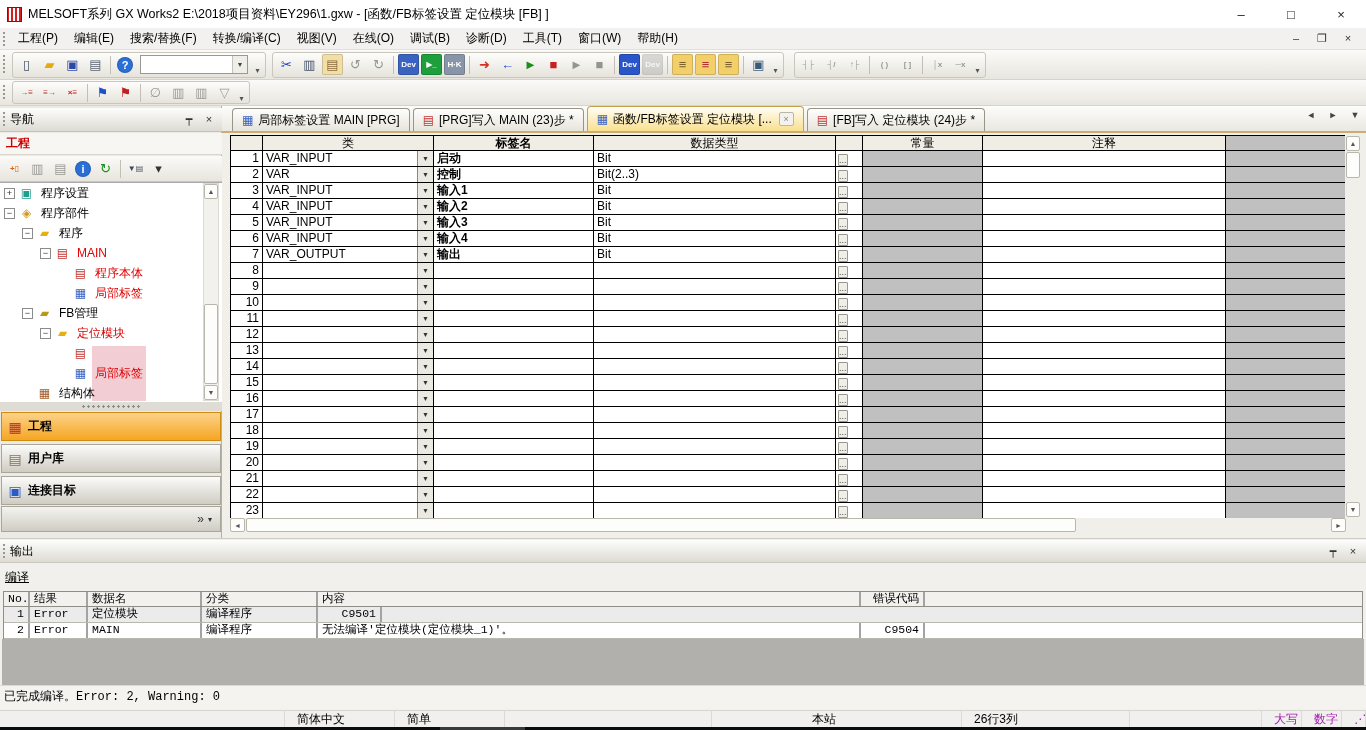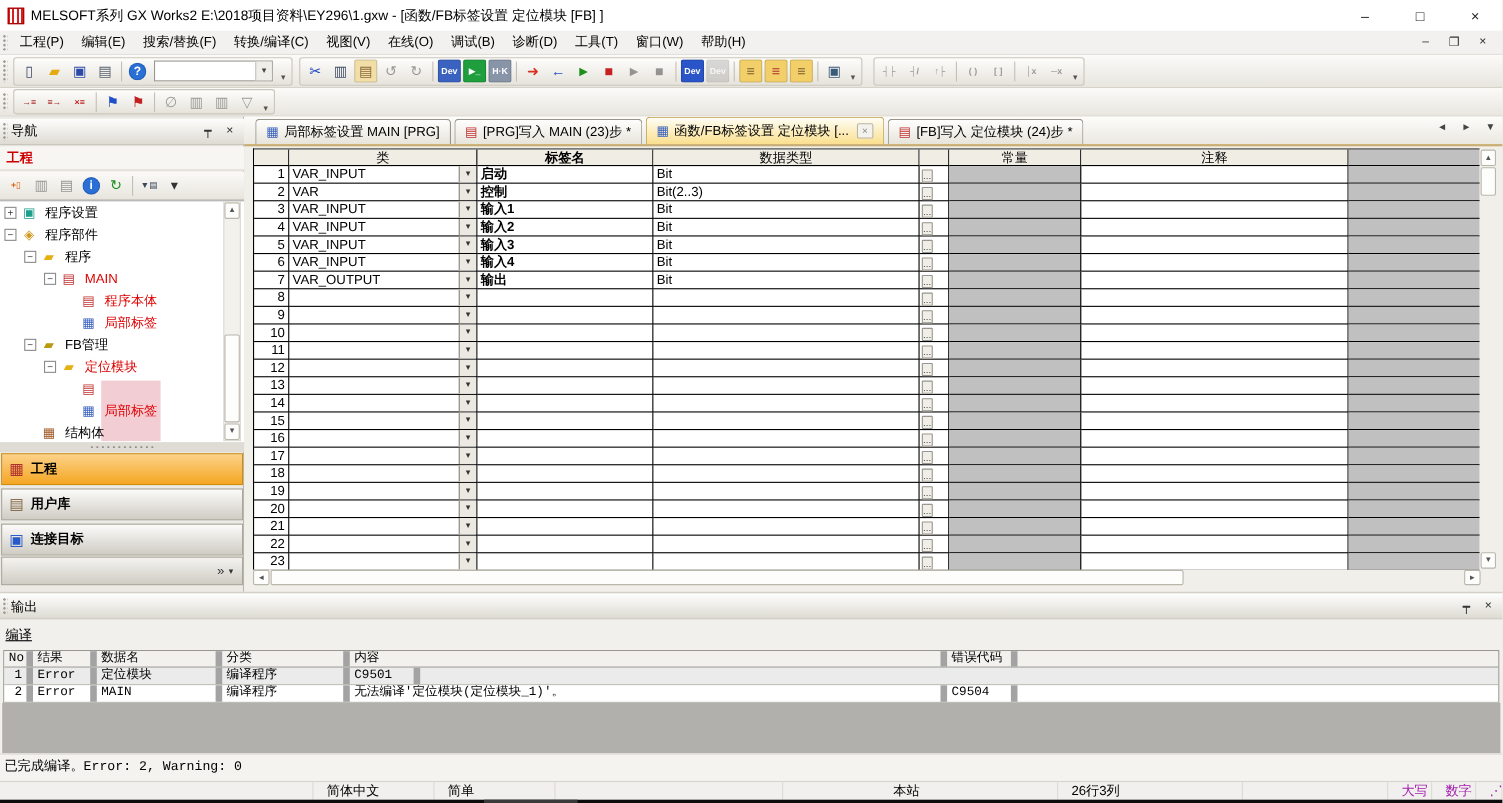--- a/index.html
+++ b/index.html
@@ -134,27 +134,27 @@
 
   
   #output { position:absolute; left:0; top:538px; width:1366px; height:172px; background:#f1f0ed; border-top:1px solid #cfccc4; }
   #output-header { position:absolute; left:0; top:1px; width:1366px; height:23px;
     background:linear-gradient(#fdfdfc,#dddbd3); border-bottom:1px solid #cac7bd; display:flex; align-items:center; }
   #output-section { position:absolute; left:0; top:26px; width:1366px; height:24px; line-height:24px; padding-left:5px;text-decoration:underline; }
   #output-table { position:absolute; left:3px; top:52px; width:1360px;
     font-family:"Liberation Mono","DejaVu Sans Mono",monospace; font-size:11.5px; background:#fff; border:1px solid #8f8d85;}
   .orow { display:flex; height:15px; border-bottom:1px solid #b9b7af; }
   .orow.head { background:#f2f1ee; border-bottom:1px solid #8f8d85; }
-  .oc { padding:0 4px; border-right:6px solid #a3a3a3; overflow:hidden; white-space:nowrap; line-height:14px; }
+  .oc { padding:0 4px; border-right:2px solid #a3a3a3; overflow:hidden; white-space:nowrap; line-height:14px; }
   .o-no { width:26px; flex:none; text-align:right; }
   .o-result { width:58px; flex:none; }
   .o-data { width:114px; flex:none; }
   .o-cat { width:116px; flex:none; }
   .o-content { width:543px; flex:none; }
-  .o-code { width:64px; flex:none; }
+  .o-code { width:64px; flex:none;text-align:right; }
   .o-rest { flex:1; border-right:none; }
   .orow.r1 { background:#ebebeb; height:16px; }
   .orow.r2 { background:#ffffff; height:16px; }
   #output-filler { position:absolute; left:2px; top:100px; width:1362px; height:46px; background:#b2b0ac; }
   #output-summary { position:absolute; left:0; top:146px; width:1366px; height:24px; background:#f4f3f0;
     border-top:1px solid #dcdad2; line-height:23px; padding-left:4px;
     font-family:"Liberation Mono","DejaVu Sans Mono",monospace; font-size:12px; }
 
   
   #statusbar { position:absolute; left:0; top:710px; width:1366px; height:17px; background:#f1f0ee;

